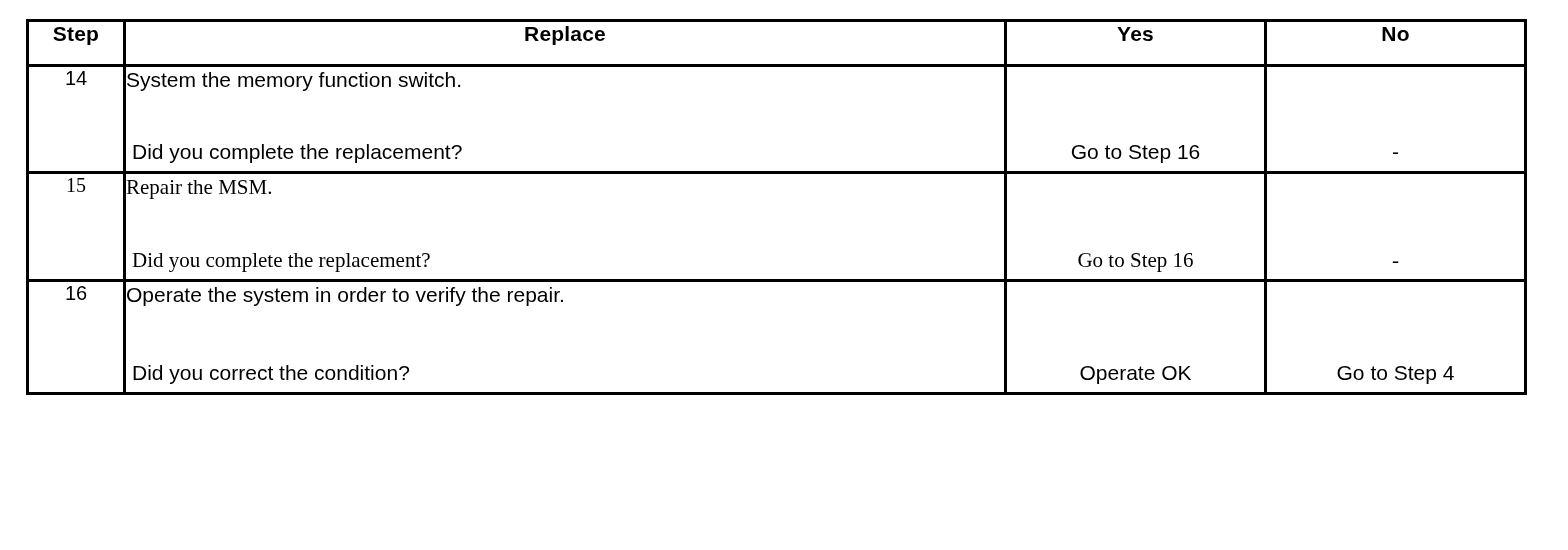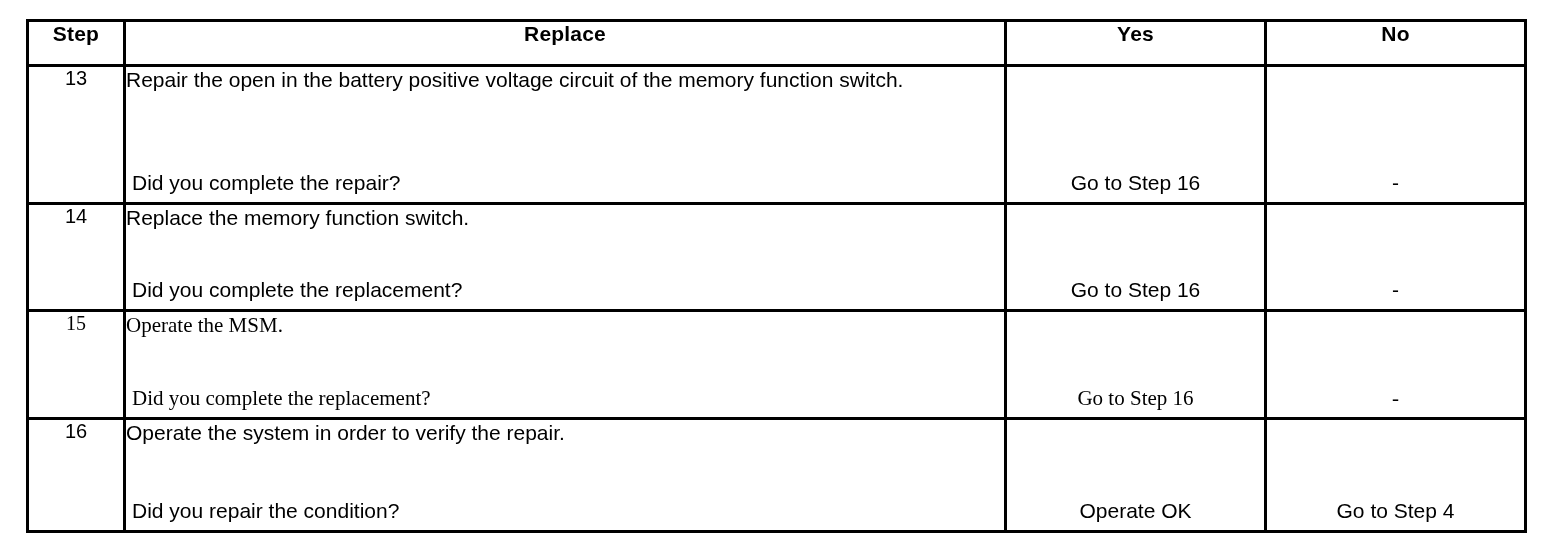--- a/index.html
+++ b/index.html
@@ -123,67 +123,54 @@
       <tr>
         <th>Step</th>
         <th>Replace</th>
         <th>Yes</th>
         <th>No</th>
       </tr>
     </thead>
 
     <tbody>
 
-      <tr class="r0">
-        <td class="step-cell">13</td>
-        <td class="action-cell">
-          <span class="action-text">Repair the open in the battery positive voltage circuit of the memory function switch.</span>
-          <span class="action-question">Did you complete the repair?</span>
-        </td>
-        <td class="yn-cell">
-          <span class="yn-text">Go to Step 16</span>
-        </td>
-        <td class="yn-cell">
-          <span class="yn-text">-</span>
-        </td>
-      </tr>
 
       <tr class="r1">
         <td class="step-cell">14</td>
         <td class="action-cell">
-          <span class="action-text">Replace the memory function switch.</span>
+          <span class="action-text">System the memory function switch.</span>
           <span class="action-question">Did you complete the replacement?</span>
         </td>
         <td class="yn-cell">
           <span class="yn-text">Go to Step 16</span>
         </td>
         <td class="yn-cell">
           <span class="yn-text">-</span>
         </td>
       </tr>
 
       <tr class="r2">
         <td class="step-cell">15</td>
         <td class="action-cell">
-          <span class="action-text">Operate the MSM.</span>
+          <span class="action-text">Repair the MSM.</span>
           <span class="action-question">Did you complete the replacement?</span>
         </td>
         <td class="yn-cell">
           <span class="yn-text">Go to Step 16</span>
         </td>
         <td class="yn-cell">
           <span class="yn-text">-</span>
         </td>
       </tr>
 
       <tr class="r3">
         <td class="step-cell">16</td>
         <td class="action-cell">
           <span class="action-text">Operate the system in order to verify the repair.</span>
-          <span class="action-question">Did you repair the condition?</span>
+          <span class="action-question">Did you correct the condition?</span>
         </td>
         <td class="yn-cell">
           <span class="yn-text">Operate OK</span>
         </td>
         <td class="yn-cell">
           <span class="yn-text">Go to Step 4</span>
         </td>
       </tr>
 
     </tbody>

